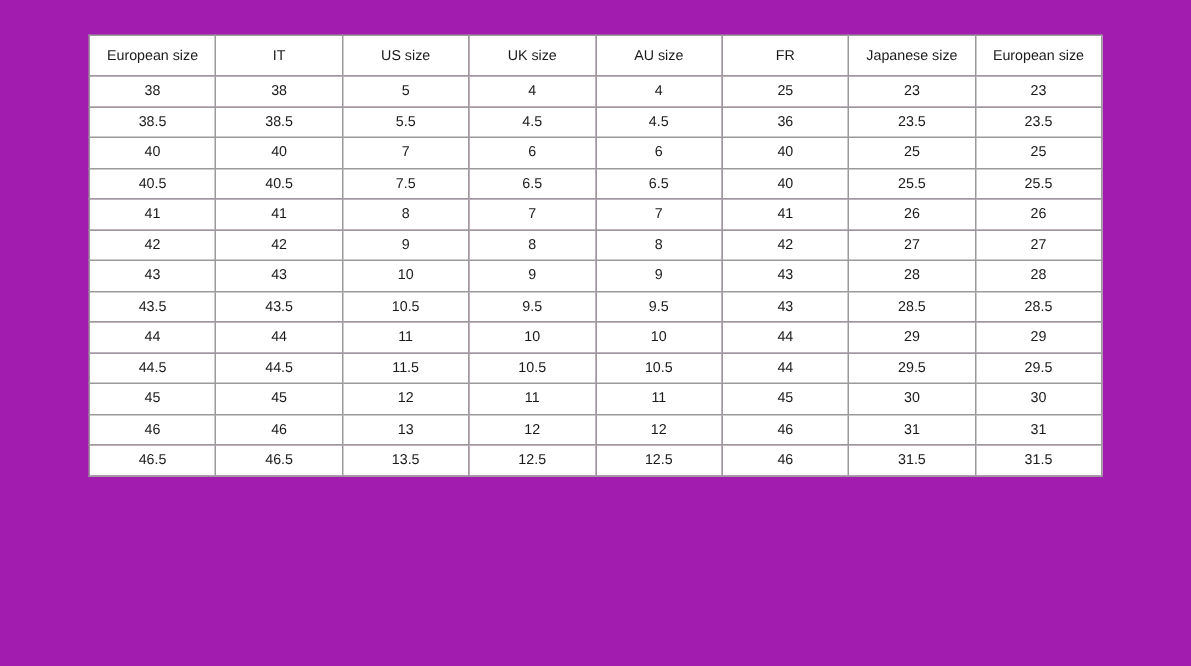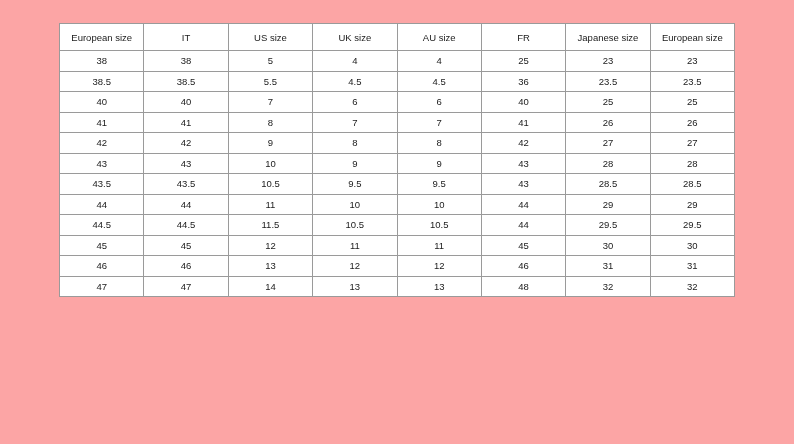--- a/index.html
+++ b/index.html
@@ -10,21 +10,21 @@
   body {
     width: 794px;
     height: 444px;
     font-family: "Liberation Sans", sans-serif;
     color: #1a1a1a;
   }
   #page {
     position: relative;
     width: 794px;
     height: 444px;
-    background: #fca5a5;
+    background: #a21caf;
     box-sizing: border-box;
   }
   #size-table-wrap {
     position: absolute;
     left: 59px;
     top: 23px;
     width: 676px;
   }
   table.size-table {
     border-collapse: collapse;
@@ -95,20 +95,30 @@
             <td>40</td>
             <td>40</td>
             <td>7</td>
             <td>6</td>
             <td>6</td>
             <td>40</td>
             <td>25</td>
             <td>25</td>
           </tr>
           <tr>
+            <td>40.5</td>
+            <td>40.5</td>
+            <td>7.5</td>
+            <td>6.5</td>
+            <td>6.5</td>
+            <td>40</td>
+            <td>25.5</td>
+            <td>25.5</td>
+          </tr>
+          <tr>
             <td>41</td>
             <td>41</td>
             <td>8</td>
             <td>7</td>
             <td>7</td>
             <td>41</td>
             <td>26</td>
             <td>26</td>
           </tr>
           <tr>
@@ -175,25 +185,25 @@
             <td>46</td>
             <td>46</td>
             <td>13</td>
             <td>12</td>
             <td>12</td>
             <td>46</td>
             <td>31</td>
             <td>31</td>
           </tr>
           <tr>
-            <td>47</td>
-            <td>47</td>
-            <td>14</td>
-            <td>13</td>
-            <td>13</td>
-            <td>48</td>
-            <td>32</td>
-            <td>32</td>
+            <td>46.5</td>
+            <td>46.5</td>
+            <td>13.5</td>
+            <td>12.5</td>
+            <td>12.5</td>
+            <td>46</td>
+            <td>31.5</td>
+            <td>31.5</td>
           </tr>
         </tbody>
     </table>
   </div>
 </div>
 
 </body></html>

